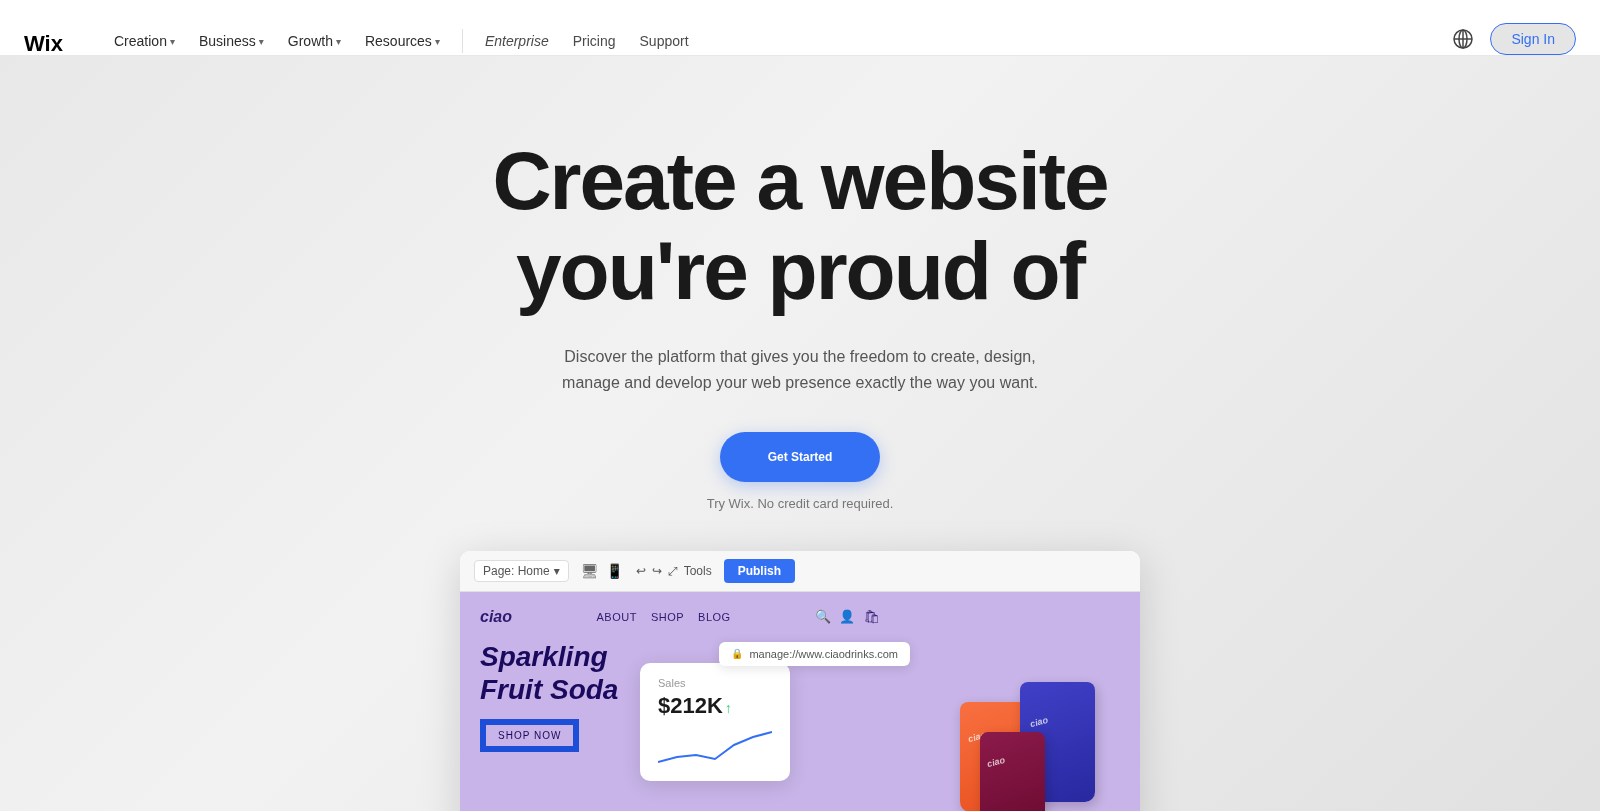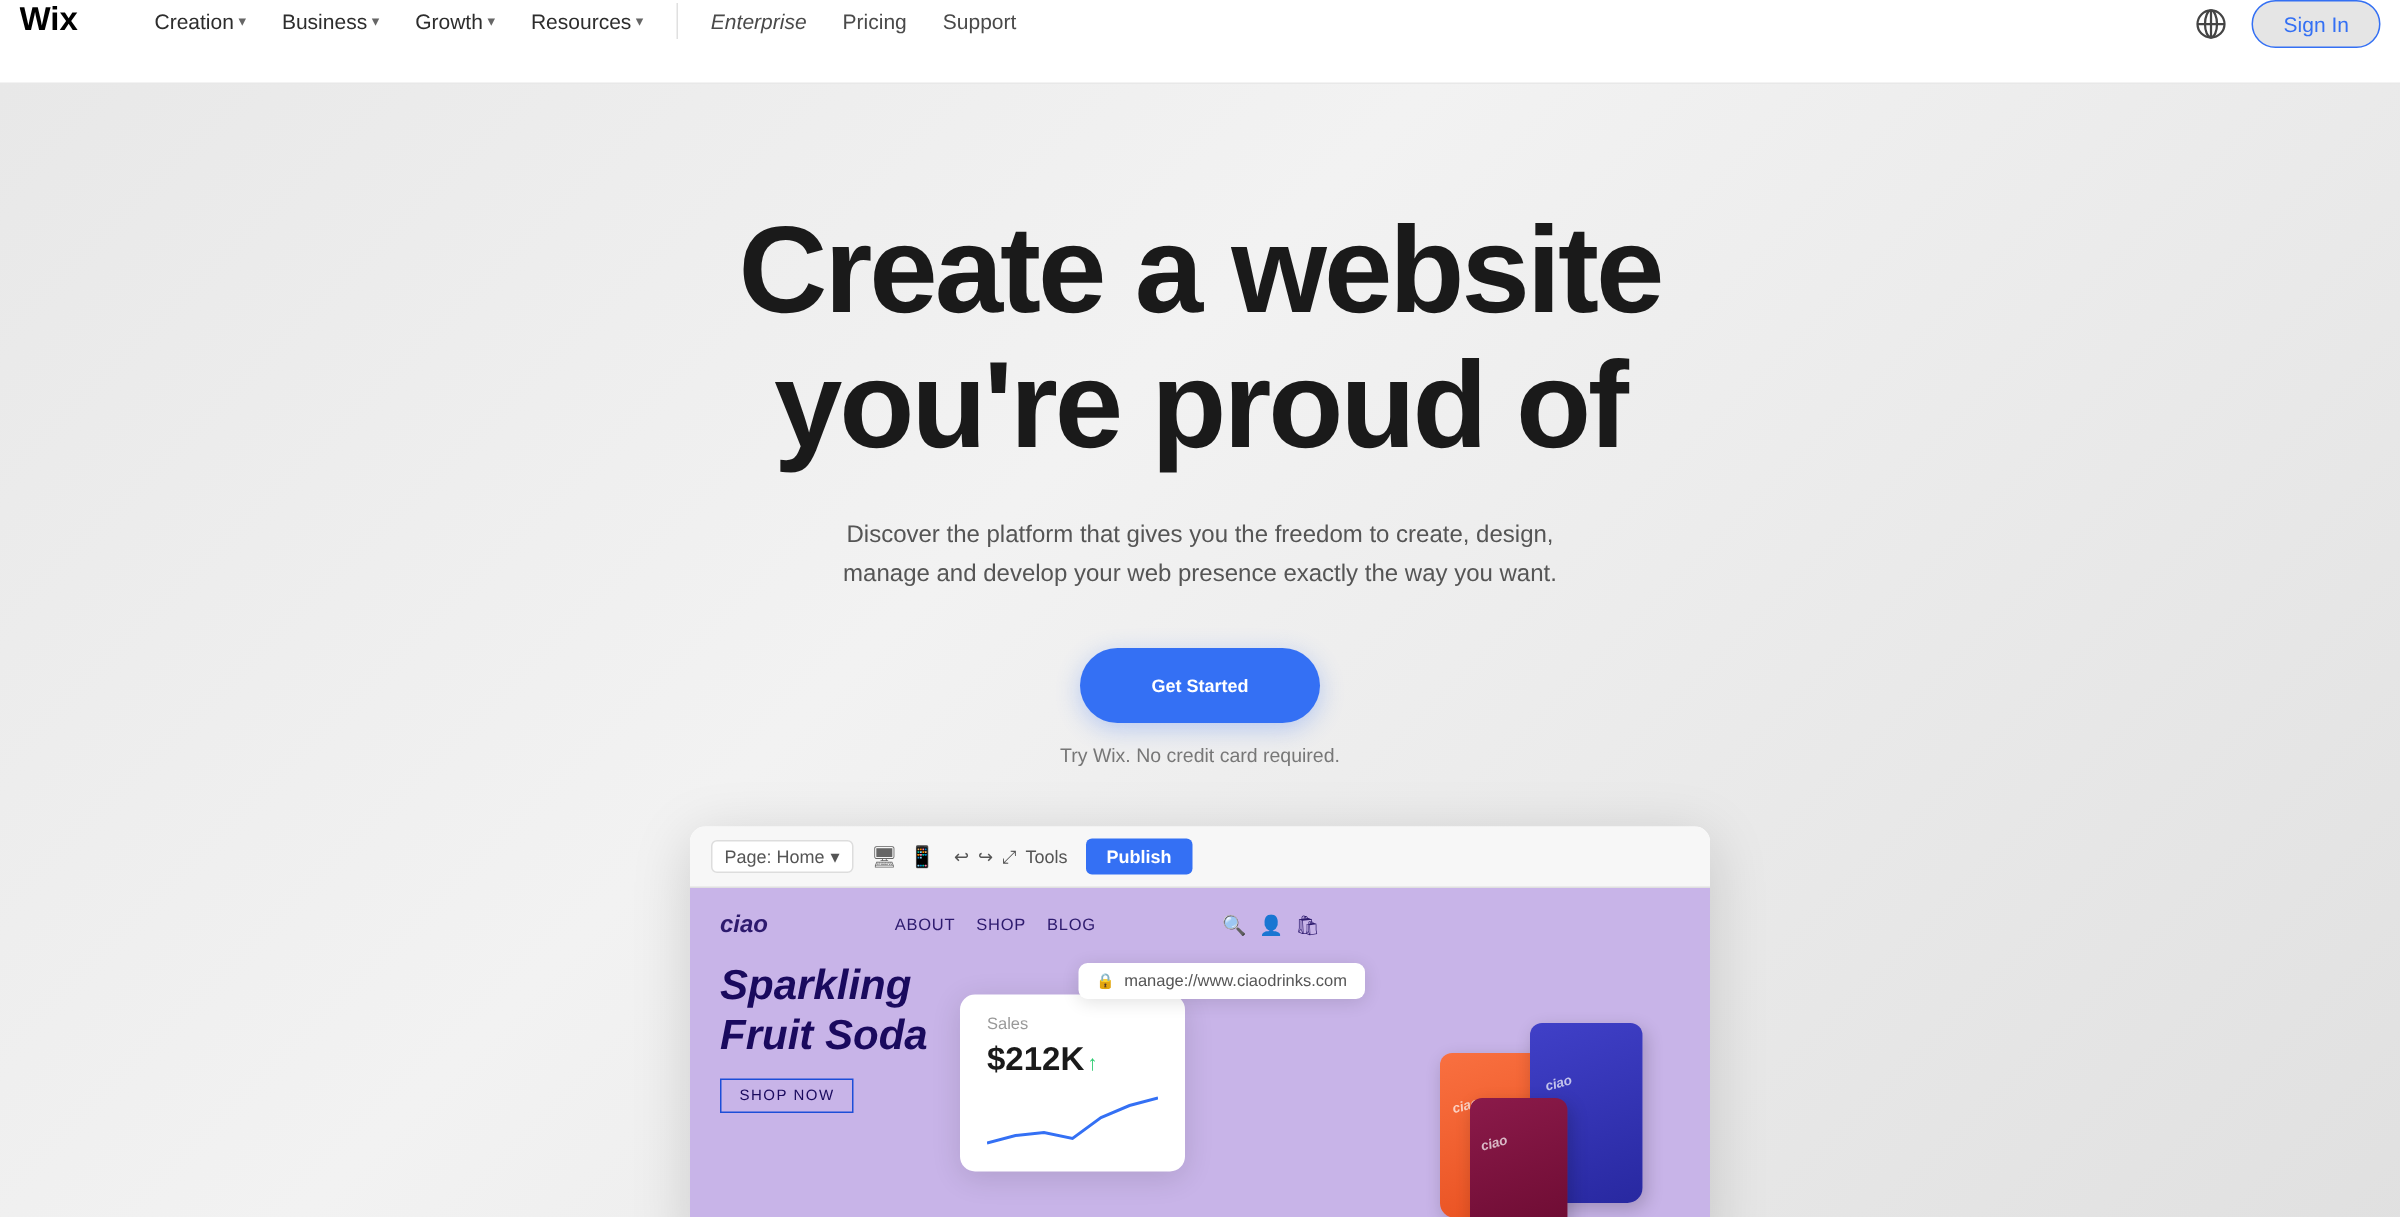--- a/index.html
+++ b/index.html
@@ -1,22 +1,22 @@
 <!DOCTYPE html>
 <html><head>
   <meta charset="utf-8">
   <style>
     * { margin: 0; padding: 0; box-sizing: border-box; }
     body { font-family: 'Helvetica Neue', Helvetica, Arial, sans-serif; background: #f0f0f0; overflow-x: hidden; width: 1600px; }
 
     
     .navbar {
       position: fixed; top: 0; left: 0; right: 0; height: 56px;
-      background: #fff; display: flex; align-items: flex-start;
-      padding: 0 13px; z-index: 100; border-bottom: 1px solid #e8e8e8;
+      background: #fff; display: flex; align-items: flex-end;
+      padding: 0 24px; z-index: 100; border-bottom: 1px solid #e8e8e8;
     }
     .navbar-logo { display: flex; align-items: center; margin-right: 32px; }
     .navbar-logo svg { width: 48px; height: 24px; }
     .nav-links { display: flex; align-items: center; gap: 4px; flex: 1; }
     .nav-item {
       display: flex; align-items: center; gap: 3px;
       padding: 6px 10px; cursor: pointer; font-size: 14px; color: #2d2d2d;
       border-radius: 4px; white-space: nowrap;
     }
     .nav-divider { width: 1px; height: 24px; background: #e0e0e0; margin: 0 8px; }
@@ -93,21 +93,21 @@
     .website-inner { flex: 1; padding: 16px 20px; position: relative; }
     .site-nav {
       display: flex; justify-content: space-between; align-items: center;
       margin-bottom: 14px;
     }
     .site-logo { font-size: 16px; font-weight: 700; color: #2d1a6e; font-style: italic; }
     .site-nav-links { display: flex; gap: 14px; font-size: 11px; color: #2d1a6e; letter-spacing: 0.5px; }
     .site-nav-icons { display: flex; gap: 8px; font-size: 13px; color: #2d1a6e; }
     .site-hero-text { font-size: 28px; font-weight: 700; color: #1a0a5e; line-height: 1.2; font-style: italic; margin-bottom: 12px; }
     .site-shop-btn {
-      border: 1px solid #1d4ed8; color: #1a0a5e;
+      border: 6px solid #1d4ed8; color: #1a0a5e;
       background: transparent; padding: 5px 12px; font-size: 10px;
       letter-spacing: 1px; cursor: pointer;
     }
 
     
     .cans-area {
       width: 240px; position: relative; overflow: hidden;
     }
     .can-orange {
       width: 70px; height: 110px; background: linear-gradient(160deg, #f97040 0%, #e85020 100%);

